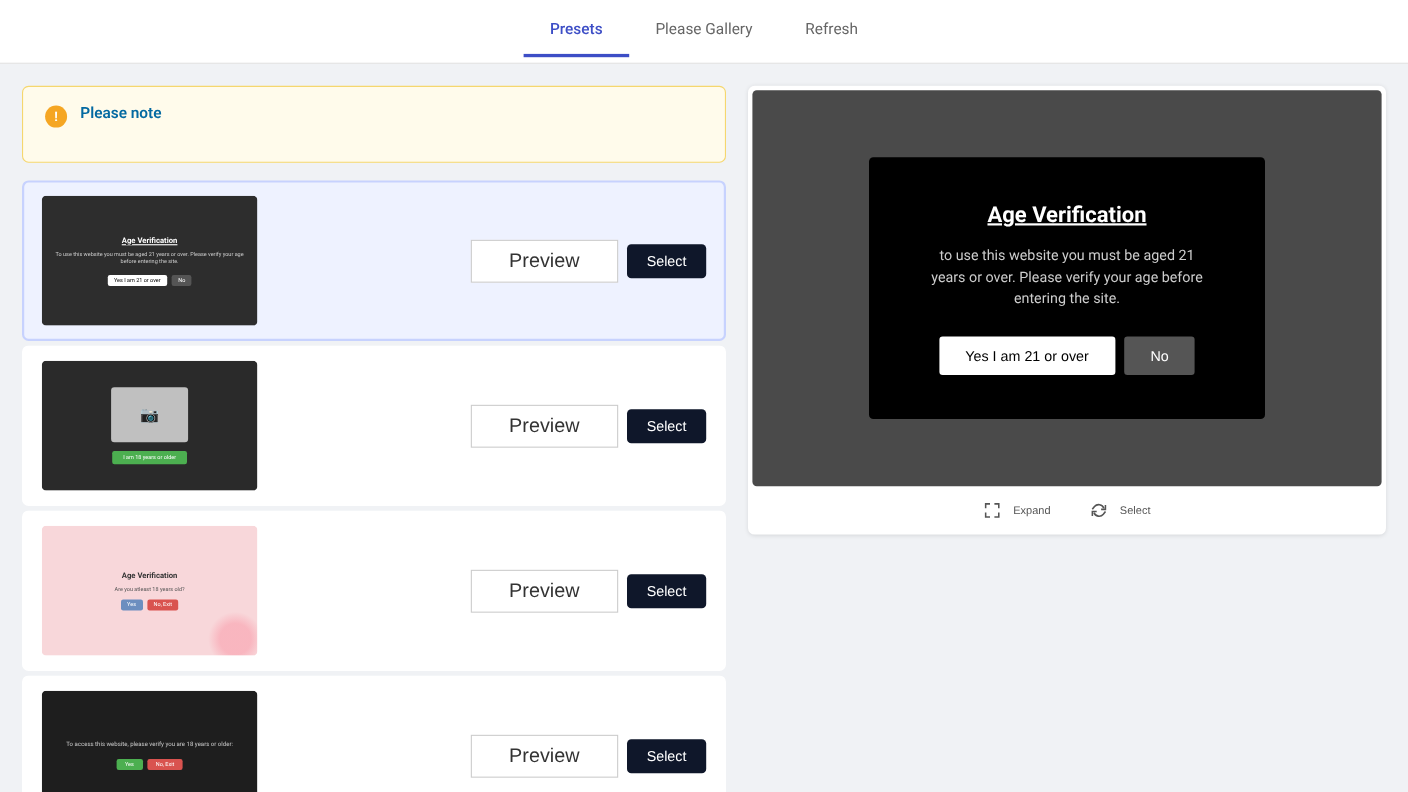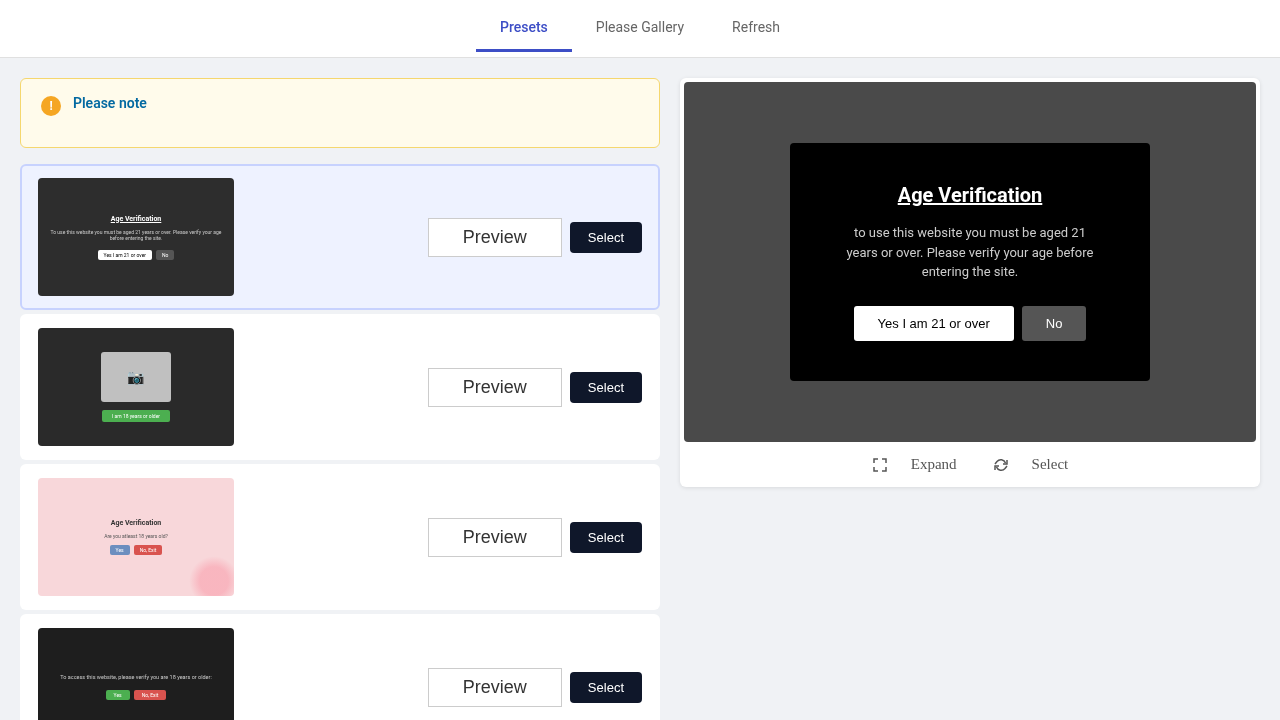--- a/index.html
+++ b/index.html
@@ -377,28 +377,27 @@
 
     .preview-footer {
       display: flex;
       justify-content: center;
       gap: 20px;
       padding: 10px 0 6px;
     }
     .preview-footer-btn {
       display: flex;
       align-items: center;
-      gap: 23px;
+      gap: 11px;
       background: none;
       border: none;
       cursor: pointer;
       color: #555;
-      font-size: 15px;
+      font-size: 10px;
       padding: 4px 8px;
-      font-family: Liberation Serif, serif;
     }
     .icon-expand, .icon-refresh {
       display: inline-flex;
       align-items: center;
       justify-content: center;
       width: 16px;
       height: 16px;
     }
   </style>
 </head>

